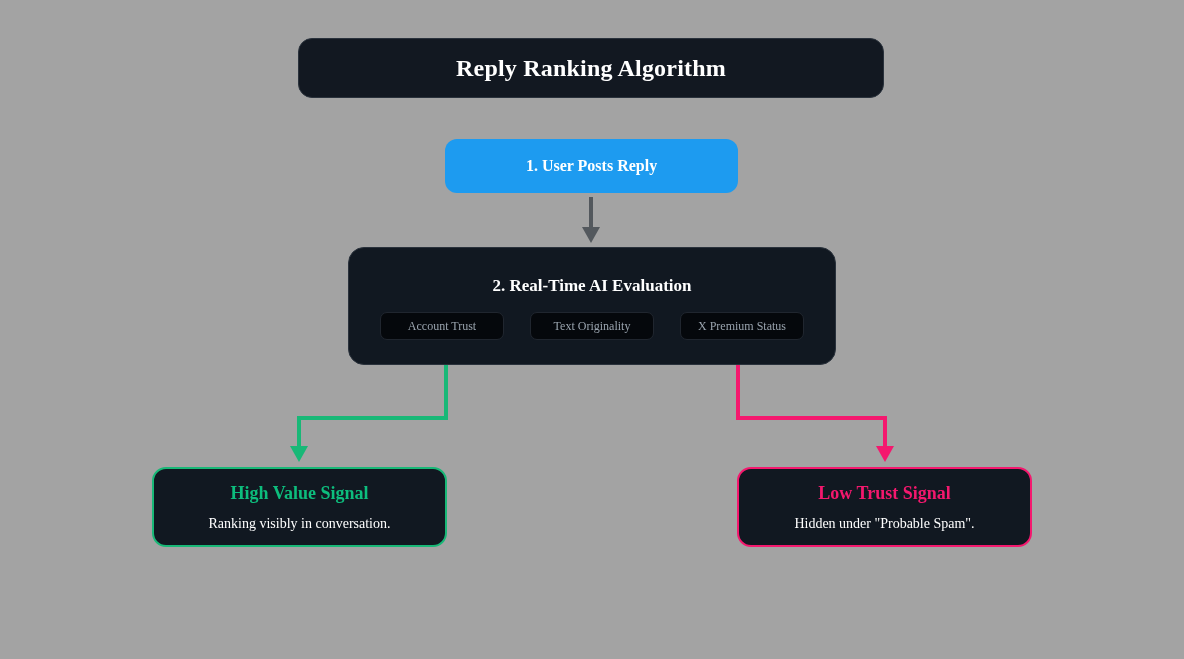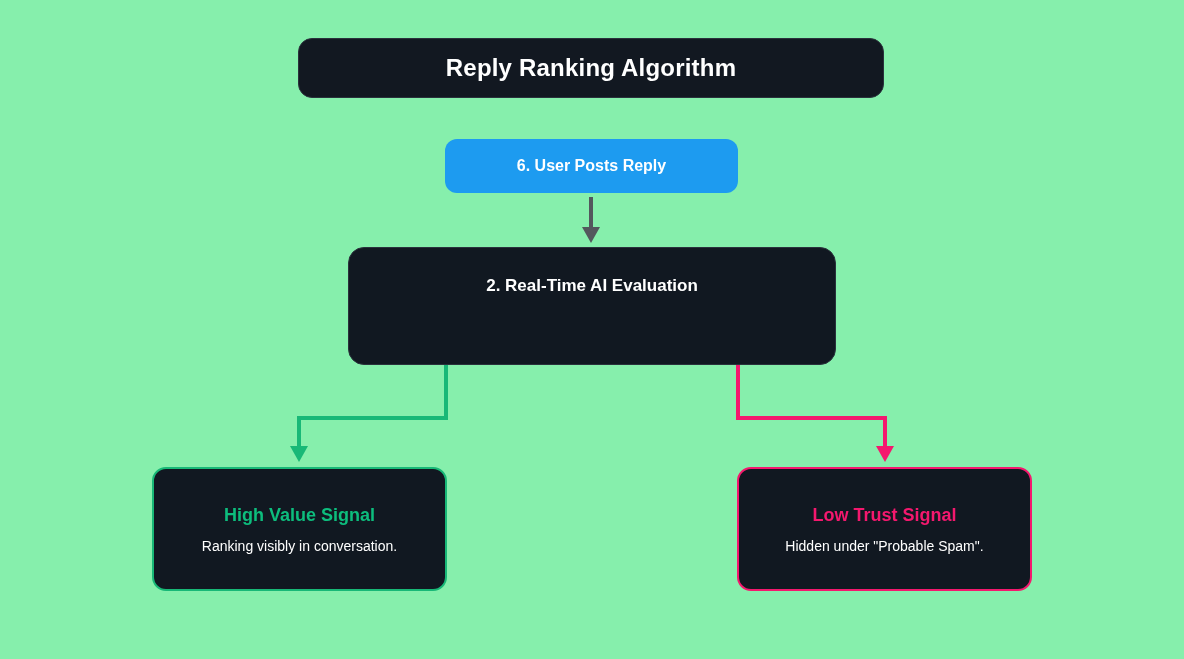--- a/index.html
+++ b/index.html
@@ -11,21 +11,22 @@
     width: 1184px;
     height: 659px;
     overflow: hidden;
     font-family: "Liberation Sans", sans-serif;
     -webkit-font-smoothing: antialiased;
   }
   #canvas {
     position: relative;
     width: 1184px;
     height: 659px;
-    background: #86efac;
+    background: #a3a3a3;
+    font-family: Liberation Serif, serif;
   }
 
   
   .title-card {
     position: absolute;
     left: 298px;
     top: 38px;
     width: 586px;
     height: 60px;
     box-sizing: border-box;
@@ -120,21 +121,21 @@
     top: 360px;
     width: 1184px;
     height: 110px;
   }
 
   
   .outcome {
     position: absolute;
     top: 467px;
     width: 295px;
-    height: 124px;
+    height: 80px;
     box-sizing: border-box;
     background: #111821;
     border-radius: 14px;
     display: flex;
     flex-direction: column;
     align-items: center;
     justify-content: center;
   }
   .outcome-good {
     left: 152px;
@@ -159,30 +160,35 @@
 </head>
 <body>
 
 <div id="canvas">
 
   <div class="title-card">
     <div class="title-text">Reply Ranking Algorithm</div>
   </div>
 
   <div class="step-blue">
-    <div class="step-blue-text">6. User Posts Reply</div>
+    <div class="step-blue-text">1. User Posts Reply</div>
   </div>
 
   <svg class="arrow-gray" viewBox="0 0 36 48">
     <line x1="18" y1="0" x2="18" y2="32" stroke="#53585d" stroke-width="4"></line>
     <polygon points="18,46 9,30 27,30" fill="#53585d"></polygon>
   </svg>
 
   <div class="eval-card">
     <div class="eval-title">2. Real-Time AI Evaluation</div>
+    <div class="chip-row">
+      <div class="chip">Account Trust</div>
+      <div class="chip">Text Originality</div>
+      <div class="chip">X Premium Status</div>
+    </div>
   </div>
 
   <svg class="branch-svg" viewBox="0 0 1184 110">
 
     <g>
       <path d="M446,5 L446,58 L299,58 L299,88" fill="none" stroke="#18b877" stroke-width="4"></path>
       <polygon points="299,102 290,86 308,86" fill="#18b877"></polygon>
     </g>
 
     <g>

